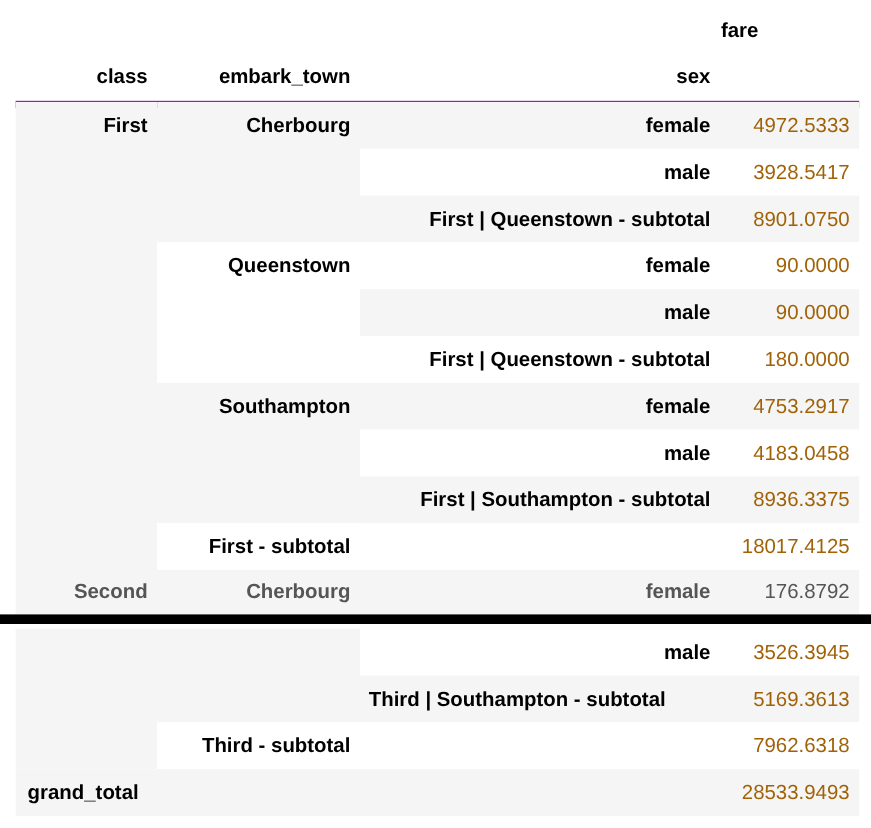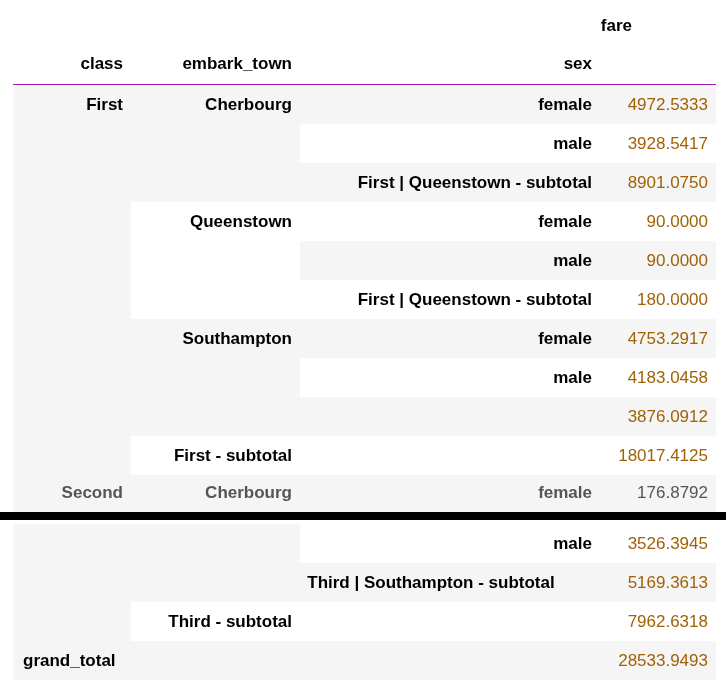--- a/index.html
+++ b/index.html
@@ -66,21 +66,22 @@
   <div class="cell th" style="left:287px; width:300px; top:195px;">First | Queenstown - subtotal</div>
   <div class="cell num" style="left:587px; width:116px; top:195px;">180.0000</div>
 
   <div class="cell th" style="left:118px; width:169px; top:234px;">Southampton</div>
   <div class="cell th" style="left:287px; width:300px; top:234px;">female</div>
   <div class="cell num" style="left:587px; width:116px; top:234px;">4753.2917</div>
 
   <div class="cell th" style="left:287px; width:300px; top:273px;">male</div>
   <div class="cell num" style="left:587px; width:116px; top:273px;">4183.0458</div>
 
-  <div class="cell num" style="left:587px; width:116px; top:312px;">3876.0912</div>
+  <div class="cell th" style="left:287px; width:300px; top:312px;">First | Southampton - subtotal</div>
+  <div class="cell num" style="left:587px; width:116px; top:312px;">8936.3375</div>
 
   <div class="cell th" style="left:118px; width:169px; top:351px;">First - subtotal</div>
   <div class="cell num" style="left:587px; width:116px; top:351px;">18017.4125</div>
 
   <div class="cell th faded" style="left:0; width:118px; top:388px;">Second</div>
   <div class="cell th faded" style="left:118px; width:169px; top:388px;">Cherbourg</div>
   <div class="cell th faded" style="left:287px; width:300px; top:388px;">female</div>
   <div class="cell num faded" style="left:587px; width:116px; top:388px;">176.8792</div>
 </div>
 

